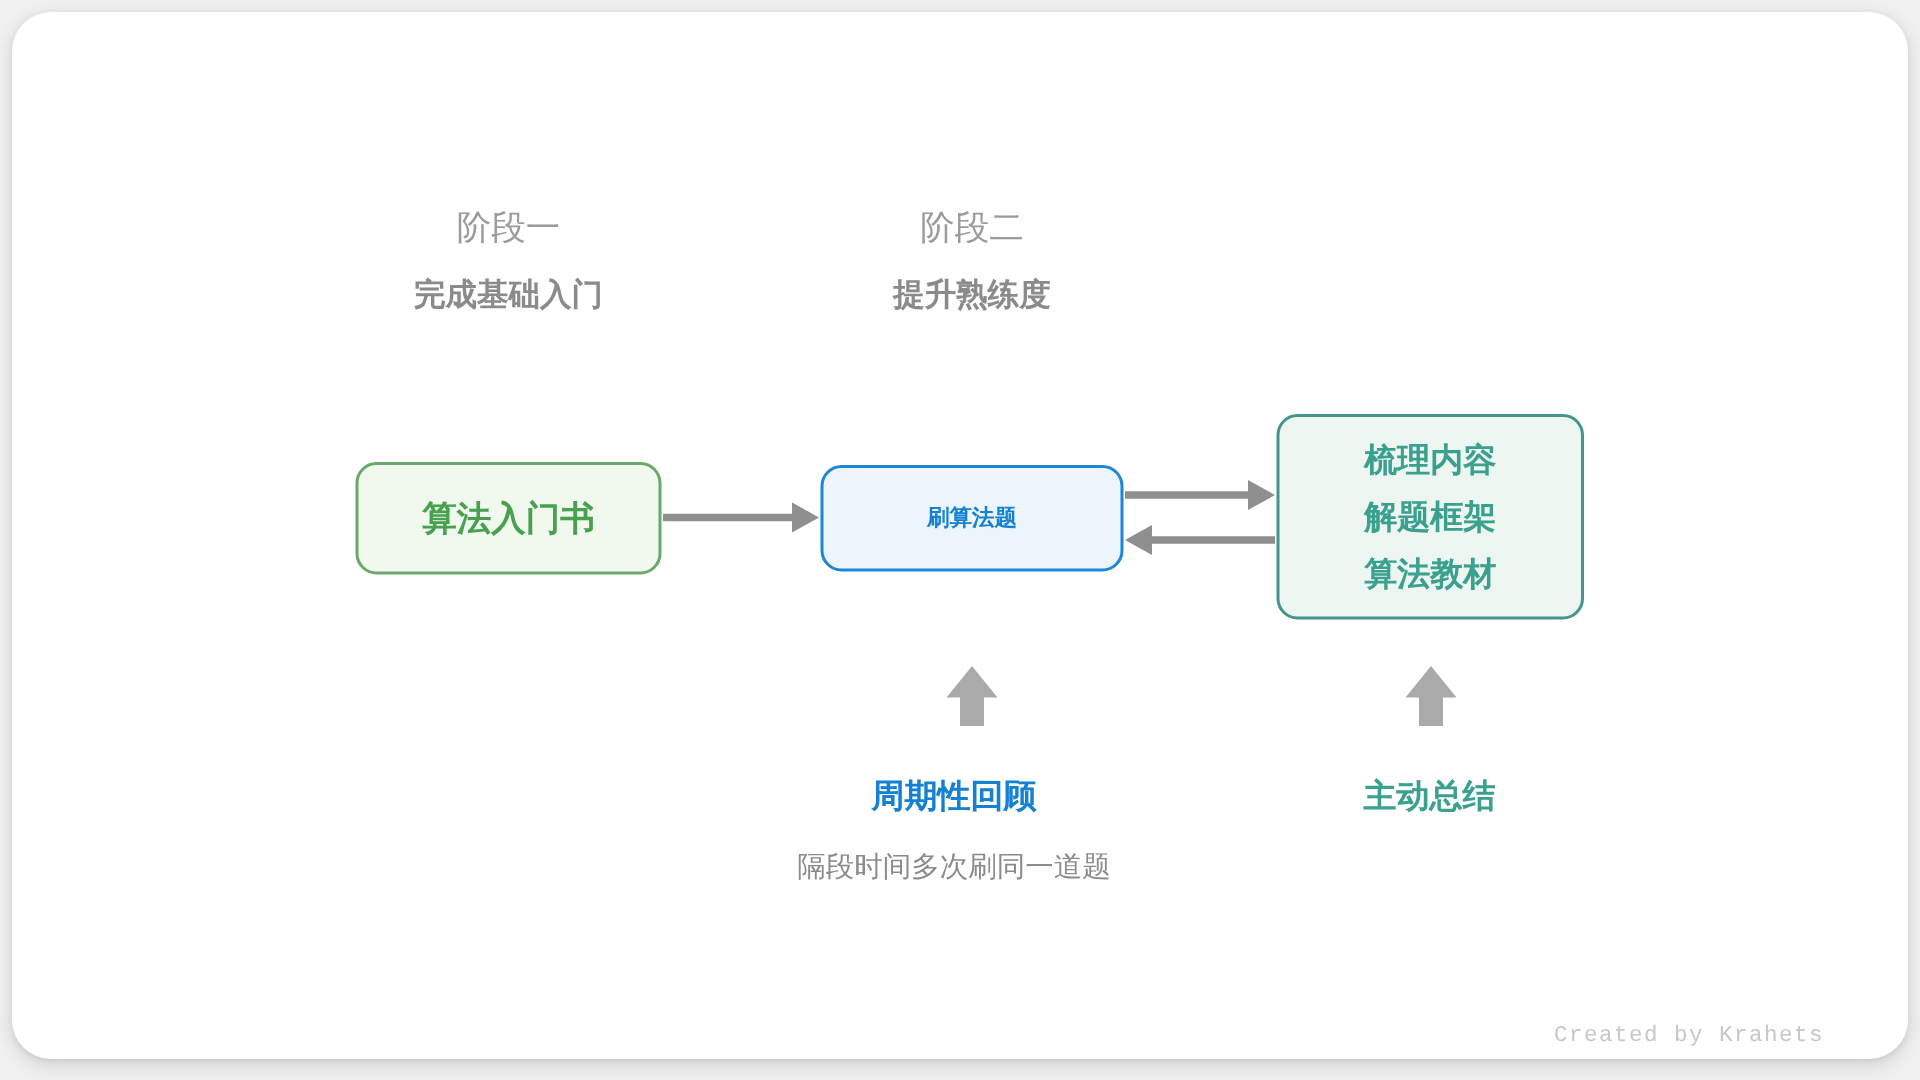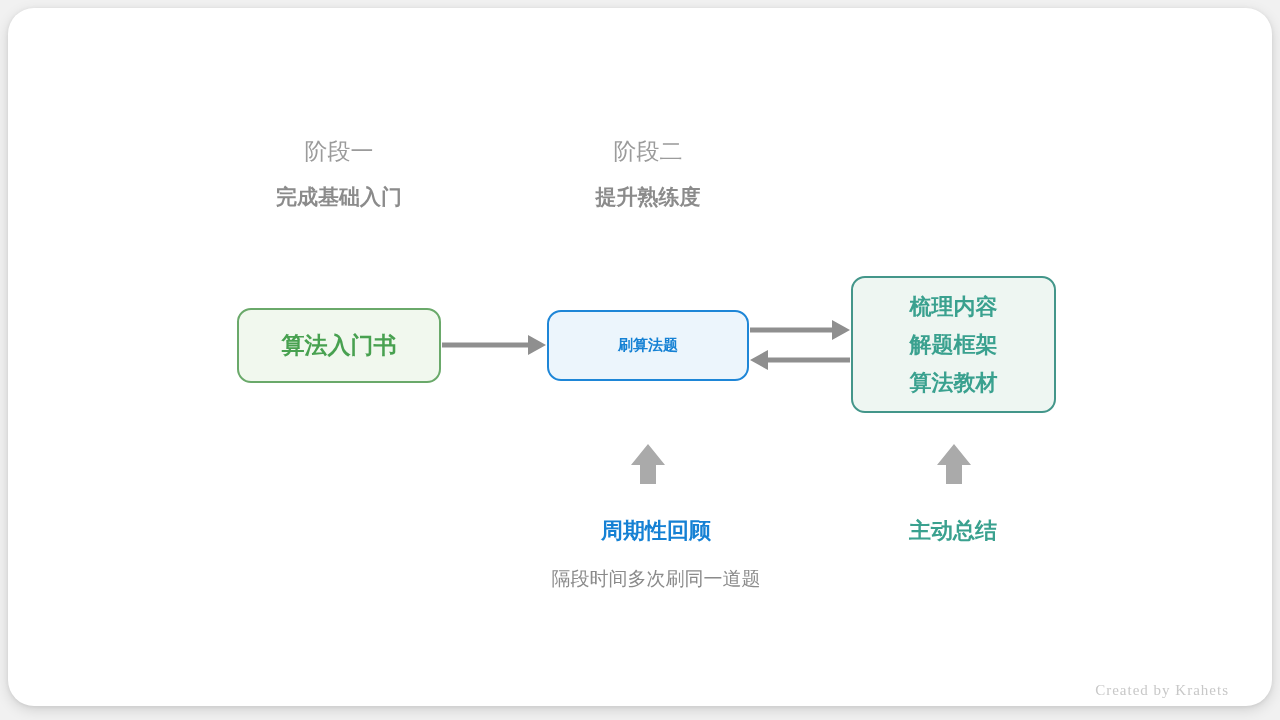--- a/index.html
+++ b/index.html
@@ -114,22 +114,22 @@
   .annotation-title.teal { color: var(--teal-text); }
   .annotation-desc {
     margin-top: 19px;
     font-size: 19px;
     color: var(--desc-text);
     line-height: 28px;
     text-align: center;
   }
   .credit {
     position: absolute;
-    right: 43px; top: 674px;
-    font-family: Liberation Serif, serif;
+    right: 56px; top: 674px;
+    font-family: Liberation Mono, monospace;
     font-size: 15px;
     color: var(--credit);
     letter-spacing: 1px;
   }
 </style>
 </head>
 <body>
 
 <div class="page">
   <div class="card">
@@ -168,21 +168,21 @@
       <polygon points="18,2 0,12 18,22"></polygon>
     </svg>
 
     <svg class="arrow-svg up-arrow-svg" style="left:622px;top:436px" width="36" height="40">
       <polygon points="18,0 35,21 26,21 26,40 10,40 10,21 1,21"></polygon>
     </svg>
     <svg class="arrow-svg up-arrow-svg" style="left:928px;top:436px" width="36" height="40">
       <polygon points="18,0 35,21 26,21 26,40 10,40 10,21 1,21"></polygon>
     </svg>
 
-    <div class="annotation" style="left:488px">
+    <div class="annotation" style="left:468px">
       <div class="annotation-title blue">周期性回顾</div>
       <div class="annotation-desc">
         <div>隔段时间多次刷同一道题</div>
       </div>
     </div>
     <div class="annotation" style="left:785px">
       <div class="annotation-title teal">主动总结</div>
     </div>
 
     <div class="credit">Created by Krahets</div>

